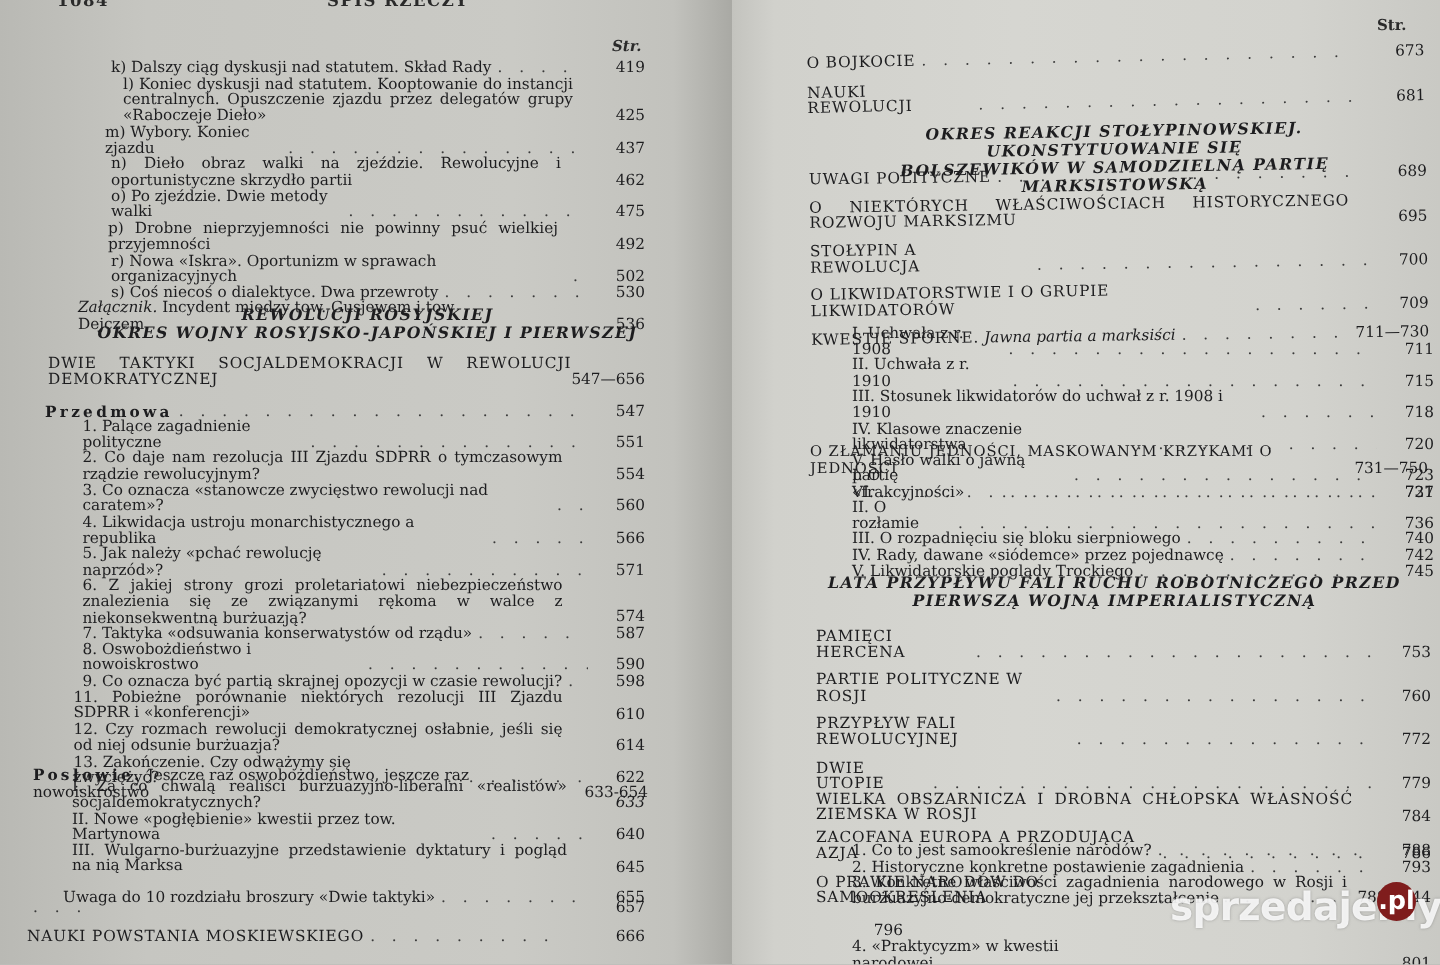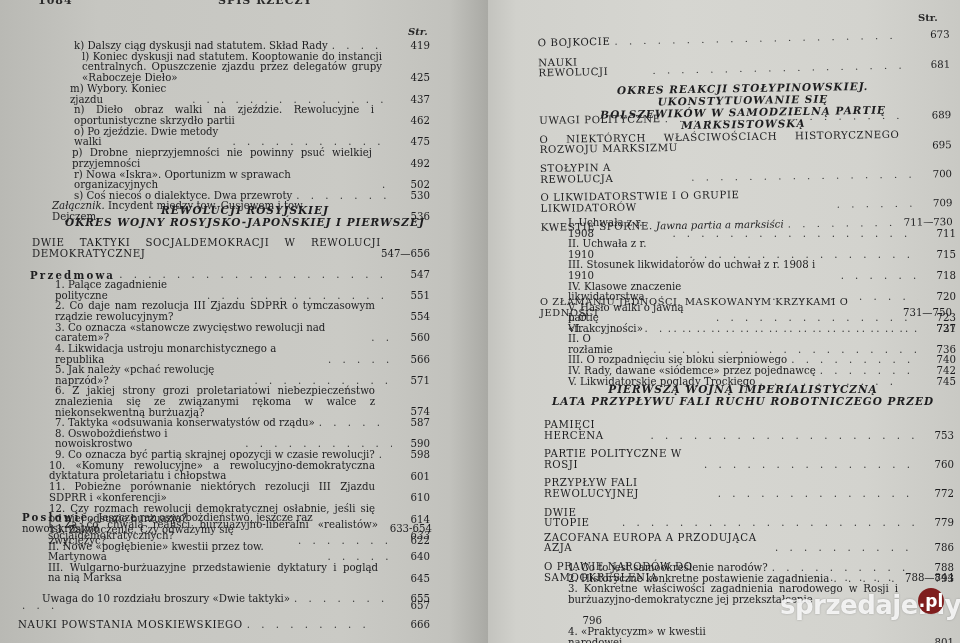--- a/index.html
+++ b/index.html
@@ -176,25 +176,20 @@
           <span class="label"><span>8.</span> <span>Oswobożdieństwo i nowoiskrostwo</span></span>
           <span class="leader">. . . . . . . . . . .</span>
           <span class="page-no">590</span>
         </div>
       <div class="row">
           <span class="label"><span>9.</span> <span>Co oznacza być partią skrajnej opozycji w czasie rewolucji?</span></span>
           <span class="leader">.</span>
           <span class="page-no">598</span>
         </div>
       <div class="row" style="align-items:flex-start; margin-left:-6px;">
-          <span class="label" style="width:326px; text-align:justify;"><span>10.</span> <span>«Komuny rewolucyjne» a rewolucyjno-demokratyczna dyktatura proletariatu i chłopstwa</span></span>
-          <span class="leader"></span>
-          <span class="page-no" style="padding-top:11px;">601</span>
-        </div>
-      <div class="row" style="align-items:flex-start; margin-left:-6px;">
           <span class="label" style="width:326px; text-align:justify;"><span>11.</span> <span>Pobieżne porównanie niektórych rezolucji III Zjazdu SDPRR i «konferencji»</span></span>
           <span class="leader"></span>
           <span class="page-no" style="padding-top:11px;">610</span>
         </div>
       <div class="row" style="align-items:flex-start; margin-left:-6px;">
           <span class="label" style="width:326px; text-align:justify;"><span>12.</span> <span>Czy rozmach rewolucji demokratycznej osłabnie, jeśli się od niej odsunie burżuazja?</span></span>
           <span class="leader"></span>
           <span class="page-no" style="padding-top:11px;">614</span>
         </div>
       <div class="row" style="margin-left:-6px;">
@@ -362,22 +357,22 @@
           <span class="page-no">742</span>
         </div>
       <div class="row">
           <span class="label"><span>V.</span> <span>Likwidatorskie poglądy Trockiego</span></span>
           <span class="leader">. . . . . . . . . .</span>
           <span class="page-no">745</span>
         </div>
     </div>
 
     <div class="section-head" style="position:absolute; left:60px; top:383px; width:390px;">
+      <div>LATA PRZYPŁYWU FALI RUCHU ROBOTNICZEGO PRZED</div>
       <div>PIERWSZĄ WOJNĄ IMPERIALISTYCZNĄ</div>
-      <div>LATA PRZYPŁYWU FALI RUCHU ROBOTNICZEGO PRZED</div>
     </div>
 
     <div class="toc" style="left:56px; top:420px; width:410px;">
       <div class="row">
           <span class="label caps">PAMIĘCI HERCENA</span>
           <span class="leader">. . . . . . . . . . . . . . . . . . . . .</span>
           <span class="page-no">753</span>
         </div>
       <div class="row" style="margin-top:8px;">
           <span class="label caps">PARTIE POLITYCZNE W ROSJI</span>
@@ -386,20 +381,25 @@
         </div>
       <div class="row" style="margin-top:8px;">
           <span class="label caps">PRZYPŁYW FALI REWOLUCYJNEJ</span>
           <span class="leader">. . . . . . . . . . . . . . . .</span>
           <span class="page-no">772</span>
         </div>
       <div class="row" style="margin-top:8px;">
           <span class="label caps">DWIE UTOPIE</span>
           <span class="leader">. . . . . . . . . . . . . . . . . . . . . . .</span>
           <span class="page-no">779</span>
+        </div>
+      <div class="row" style="align-items:flex-start;">
+          <span class="label caps" style="width:360px; text-align:justify;">WIELKA OBSZARNICZA I DROBNA CHŁOPSKA WŁASNOŚĆ ZIEMSKA W ROSJI</span>
+          <span class="leader"></span>
+          <span class="page-no" style="padding-top:11px;">784</span>
         </div>
       <div class="row" style="margin-top:4px;">
           <span class="label caps">ZACOFANA EUROPA A PRZODUJĄCA AZJA</span>
           <span class="leader">. . . . . . . . . . .</span>
           <span class="page-no">786</span>
         </div>
       <div class="row" style="margin-top:8px;">
           <span class="label caps">O PRAWIE NARODÓW DO SAMOOKREŚLENIA</span>
           <span class="leader">. . . . . . . . . . .</span>
           <span class="page-no" style="min-width:50px;">788—844</span>

